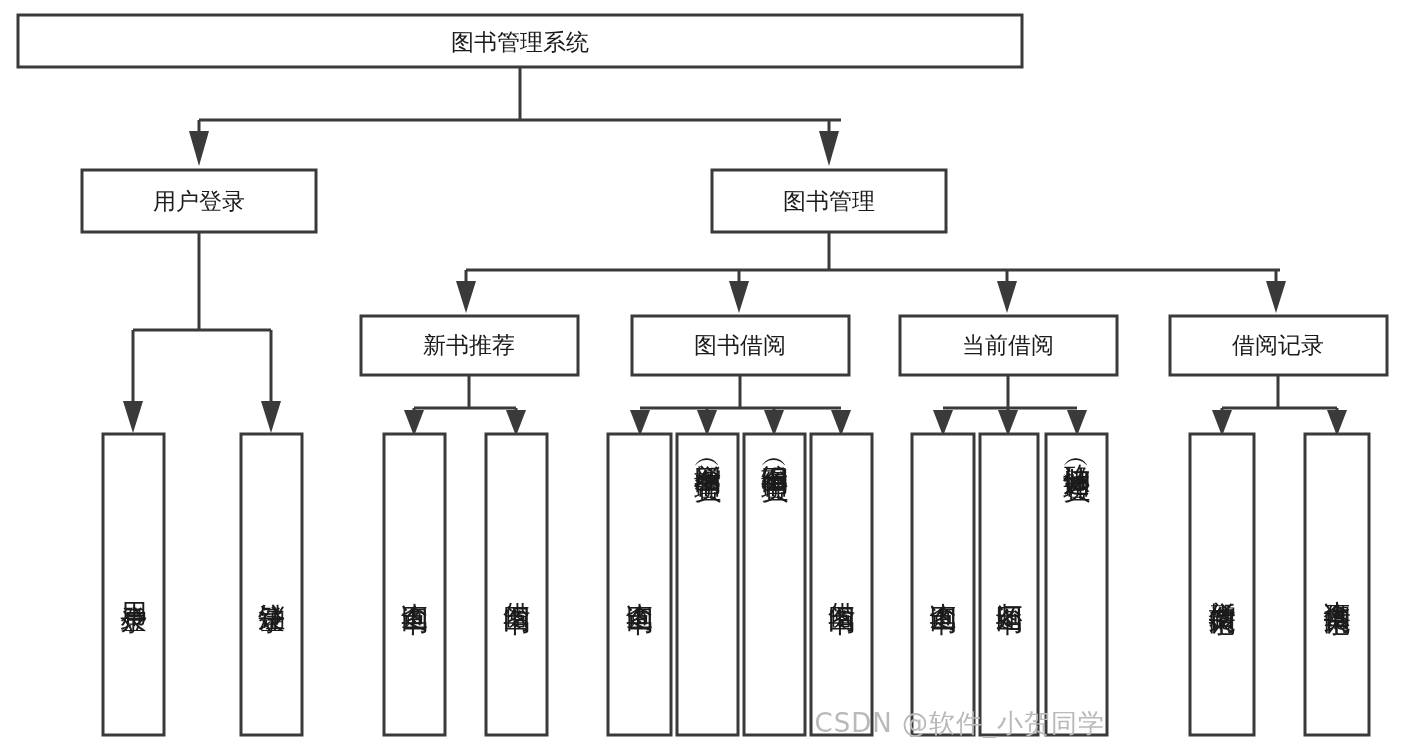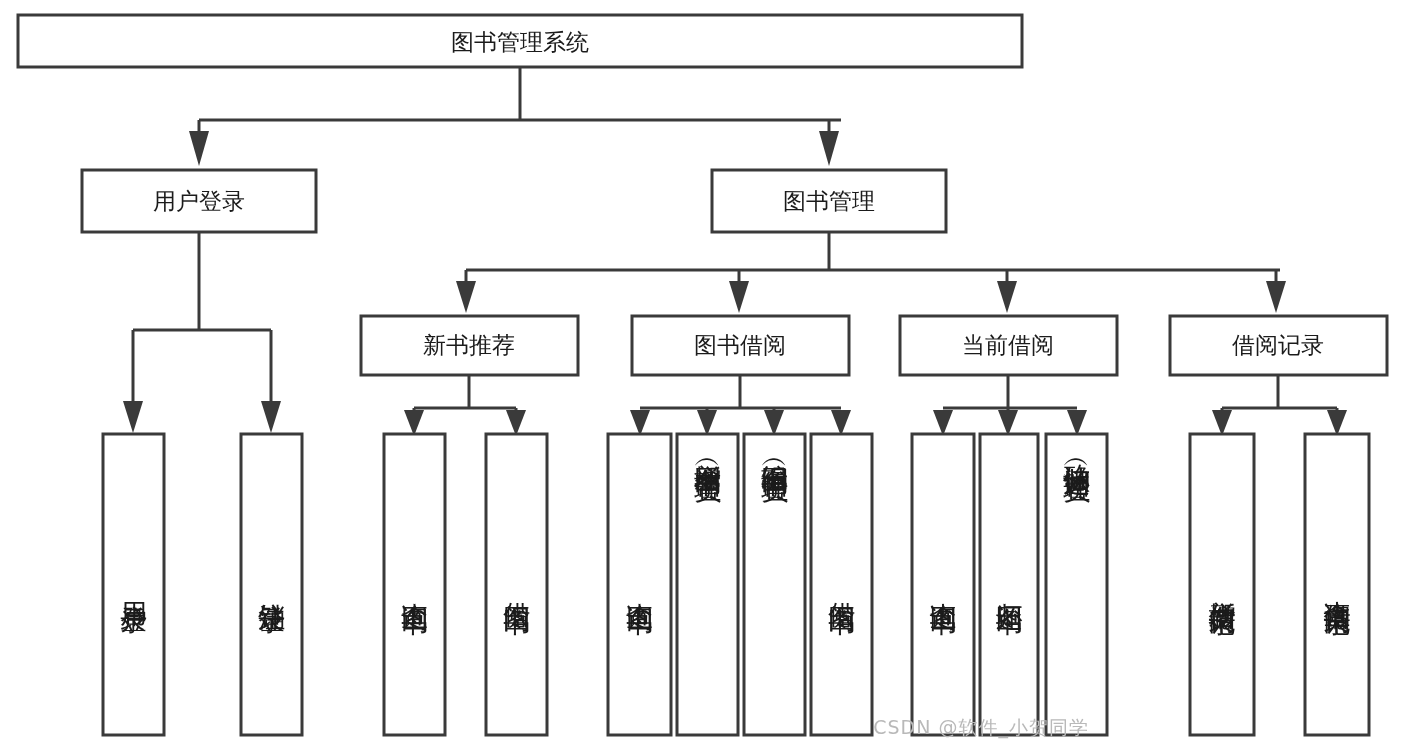--- a/index.html
+++ b/index.html
@@ -62,24 +62,24 @@
     font-family: "DejaVu Sans", "Liberation Sans", sans-serif;
     font-size: 27px;
     line-height: 1.06;
     letter-spacing: 2px;
     color: #1b1b1b;
     text-align: center;
     white-space: nowrap;
   }
   .watermark {
     position: absolute;
-    right: 24px;
+    right: 8px;
     bottom: 6px;
     font-family: "DejaVu Sans", "Liberation Sans", sans-serif;
-    font-size: 19px;
+    font-size: 26px;
     color: #b9b9b9;
     letter-spacing: 1px;
     white-space: nowrap;
   }
 </style>
 </head>
 <body>
 
 <div id="diagram-root">
 

